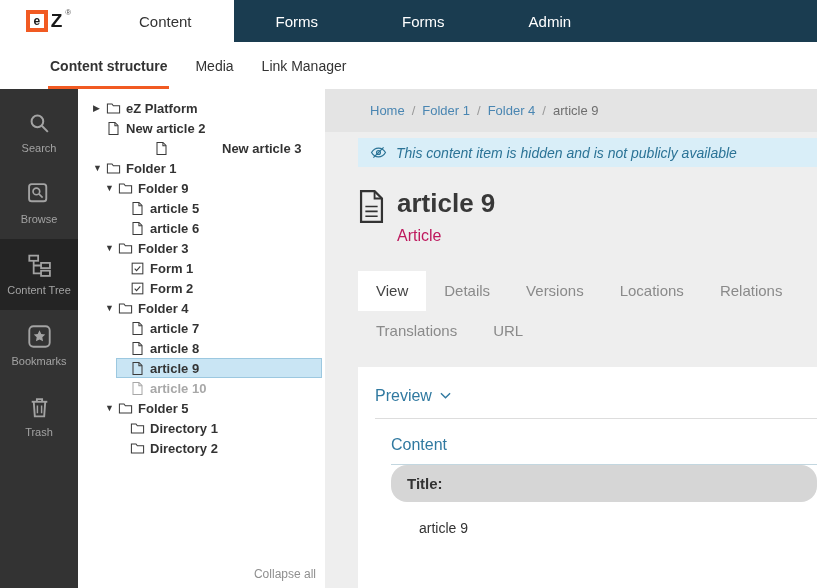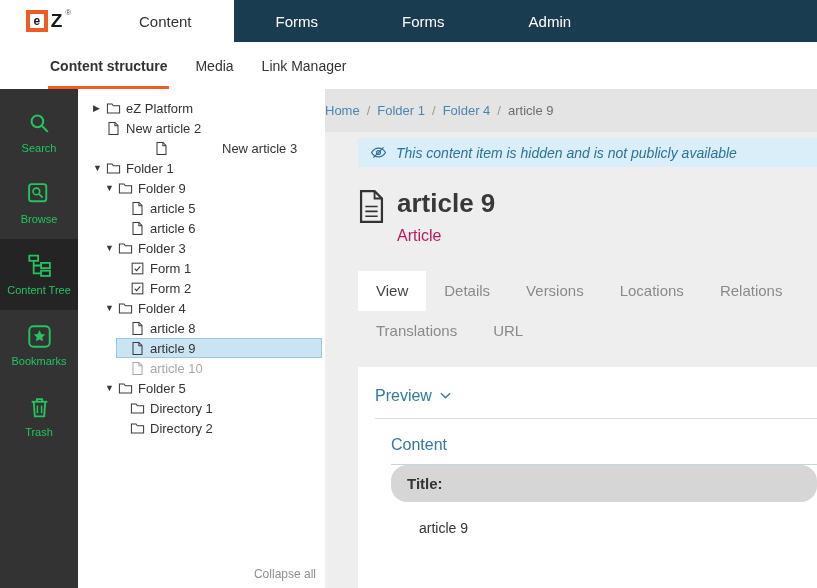--- a/index.html
+++ b/index.html
@@ -23,39 +23,39 @@
   .top-tab.active { background: #fff; color: #333; }
   
   .subnav { height: 47px; background: #fff; display: flex; padding-left: 36px; }
   .subnav-item { padding: 0 14px; display: flex; align-items: center; font-size: 14px; color: #333; position: relative; cursor: pointer; }
   .subnav-item.active { font-weight: 700; }
   .subnav-item.active::after { content:""; position:absolute; left: 12px; right: 12px; bottom: 0; height: 3px; background: #f15a22; }
   
   .workspace { display: flex; height: 499px; }
   
   .iconbar { width: 78px; background: #333; display: flex; flex-direction: column; padding-top: 8px; flex: none; }
-  .iconbar-item { height: 71px; display: flex; flex-direction: column; align-items: center; justify-content: center; gap: 6px; color: #22c55e; cursor: pointer; }
+  .iconbar-item { height: 71px; display: flex; flex-direction: column; align-items: center; justify-content: center; gap: 6px; color: #a3a3a3; cursor: pointer; }
   .iconbar-item.active { background: #242424; }
   .ib-icon { width: 25px; height: 25px; }
   .ib-icon svg { width: 100%; height: 100%; display: block; }
   .ib-label { font-size: 11px; white-space: nowrap; }
   
   .tree-panel { width: 247px; background: #fff; padding-top: 9px; position: relative; flex: none; }
   .tree-row { display: flex; align-items: center; height: 20px; margin-right: 3px; font-size: 13px; color: #333; cursor: pointer; border: 1px solid transparent; }
   .tree-row.selected { background: #c9e5f4; border-color: #9cc8e0; }
   .tree-row.dimmed { color: #a8a8a8; }
   .expander { width: 13px; flex: none; font-size: 9px; color: #3a3a3a; line-height: 1; }
   .tree-icon { width: 15px; height: 15px; margin-right: 5px; flex: none; color: #3a3a3a; }
   .tree-row.dimmed .tree-icon { color: #a8a8a8; }
   .tree-icon svg { width: 100%; height: 100%; display: block; }
-  .tree-label { white-space: nowrap; }
+  .tree-label { white-space: nowrap; font-weight: bold; }
   .collapse-all { position: absolute; right: 9px; bottom: 7px; font-size: 12px; color: #8f8f8f; cursor: pointer; margin-left: 22px; }
   
   .main { flex: 1; background: #eee; display: flex; flex-direction: column; overflow: hidden; }
-  .breadcrumb { height: 43px; background: #e4e4e4; display: flex; align-items: center; font-size: 13px; flex: none; }
+  .breadcrumb { height: 43px; background: #e4e4e4; display: flex; align-items: center; padding-left: 45px; font-size: 13px; flex: none; }
   .crumb { display: inline-flex; align-items: center; }
   .crumb-label { color: #4a86b2; cursor: pointer; }
   .crumb:not(.link) .crumb-label { color: #6e6e6e; cursor: default; }
   .sep { margin: 0 7px; color: #999; }
   .crumb:last-child .sep { display: none; }
   .alert { margin: 6px 0 0 33px; background: #d9eef8; height: 29px; display: flex; align-items: center; padding: 0 12px; gap: 9px; flex: none; }
   .alert-icon { width: 17px; height: 17px; color: #2b7396; flex: none; }
   .alert-icon svg { width: 100%; height: 100%; display: block; }
   .alert-text { font-style: italic; font-size: 14px; color: #2b7396; white-space: nowrap; }
   .title-block { margin: 22px 0 0 33px; display: flex; gap: 12px; flex: none; }
@@ -294,20 +294,30 @@
         <div class="tree-row" style="margin-left: 26px;">
           <span class="expander">▼</span>
           <span class="tree-icon">
             <svg viewBox="0 0 16 16">
               <path d="M1.5 12.8V3.2h4.9l1.4 1.9h6.7v7.7z" fill="none" stroke="currentColor" stroke-width="1.1"></path>
             </svg>
           </span>
           <span class="tree-label">Folder 4</span>
         </div>
 
+        <div class="tree-row" style="margin-left: 38px;">
+          <span class="expander"></span>
+          <span class="tree-icon">
+            <svg viewBox="0 0 16 16">
+              <path d="M3.2 1.5h6.3l3.3 3.3v9.7H3.2z" fill="none" stroke="currentColor" stroke-width="1.1"></path>
+              <path d="M9.5 1.8v3.2h3.2" fill="none" stroke="currentColor" stroke-width="1.1"></path>
+            </svg>
+          </span>
+          <span class="tree-label">article 7</span>
+        </div>
 
         <div class="tree-row" style="margin-left: 38px;">
           <span class="expander"></span>
           <span class="tree-icon">
             <svg viewBox="0 0 16 16">
               <path d="M3.2 1.5h6.3l3.3 3.3v9.7H3.2z" fill="none" stroke="currentColor" stroke-width="1.1"></path>
               <path d="M9.5 1.8v3.2h3.2" fill="none" stroke="currentColor" stroke-width="1.1"></path>
             </svg>
           </span>
           <span class="tree-label">article 8</span>

